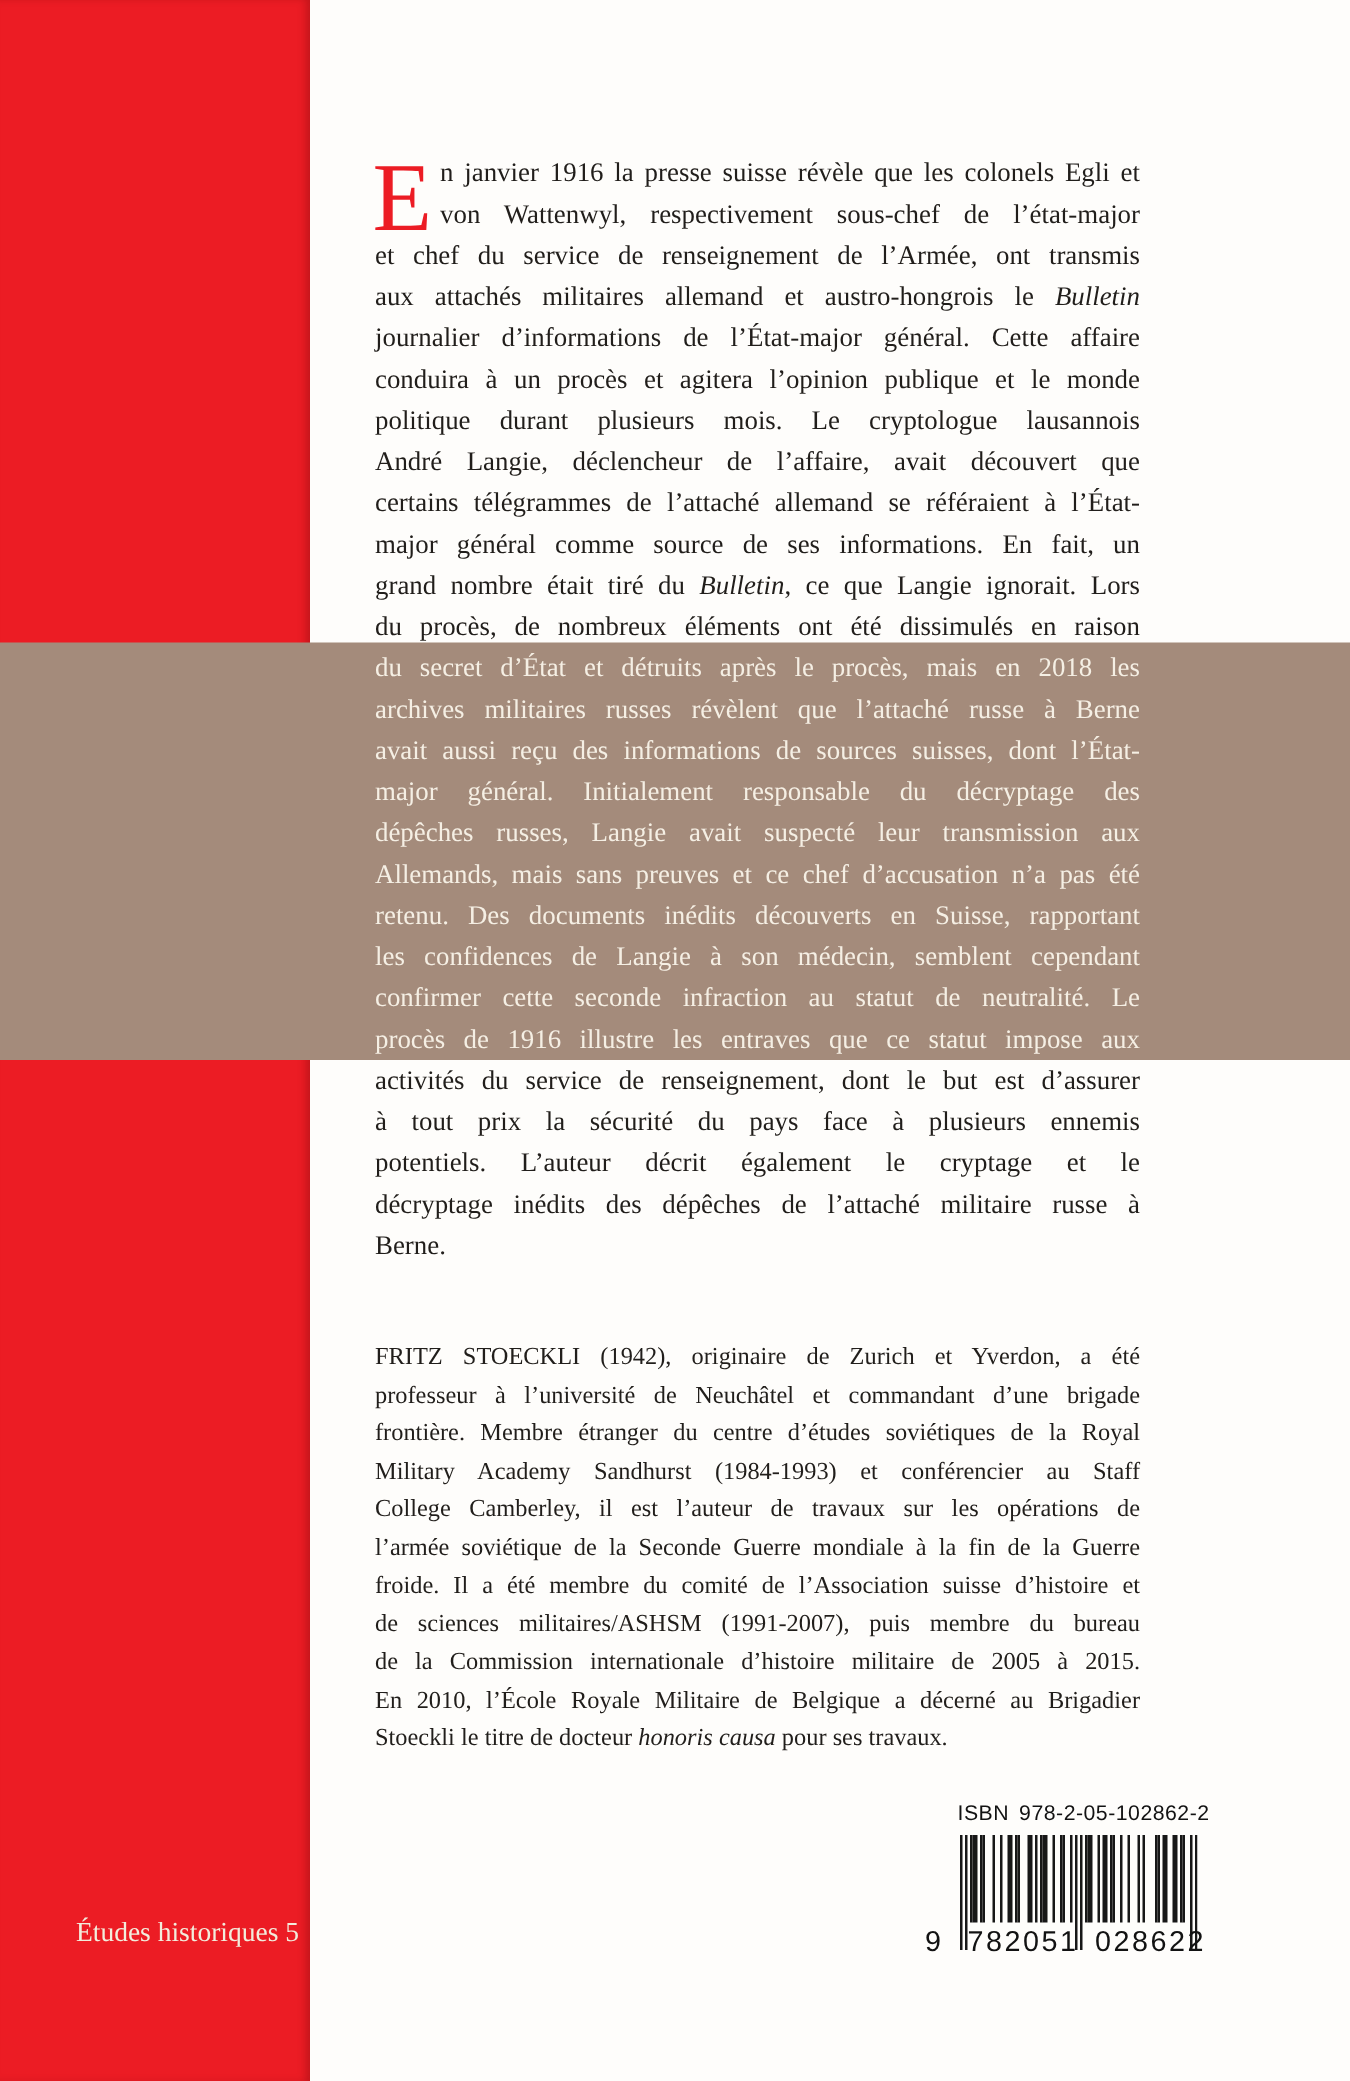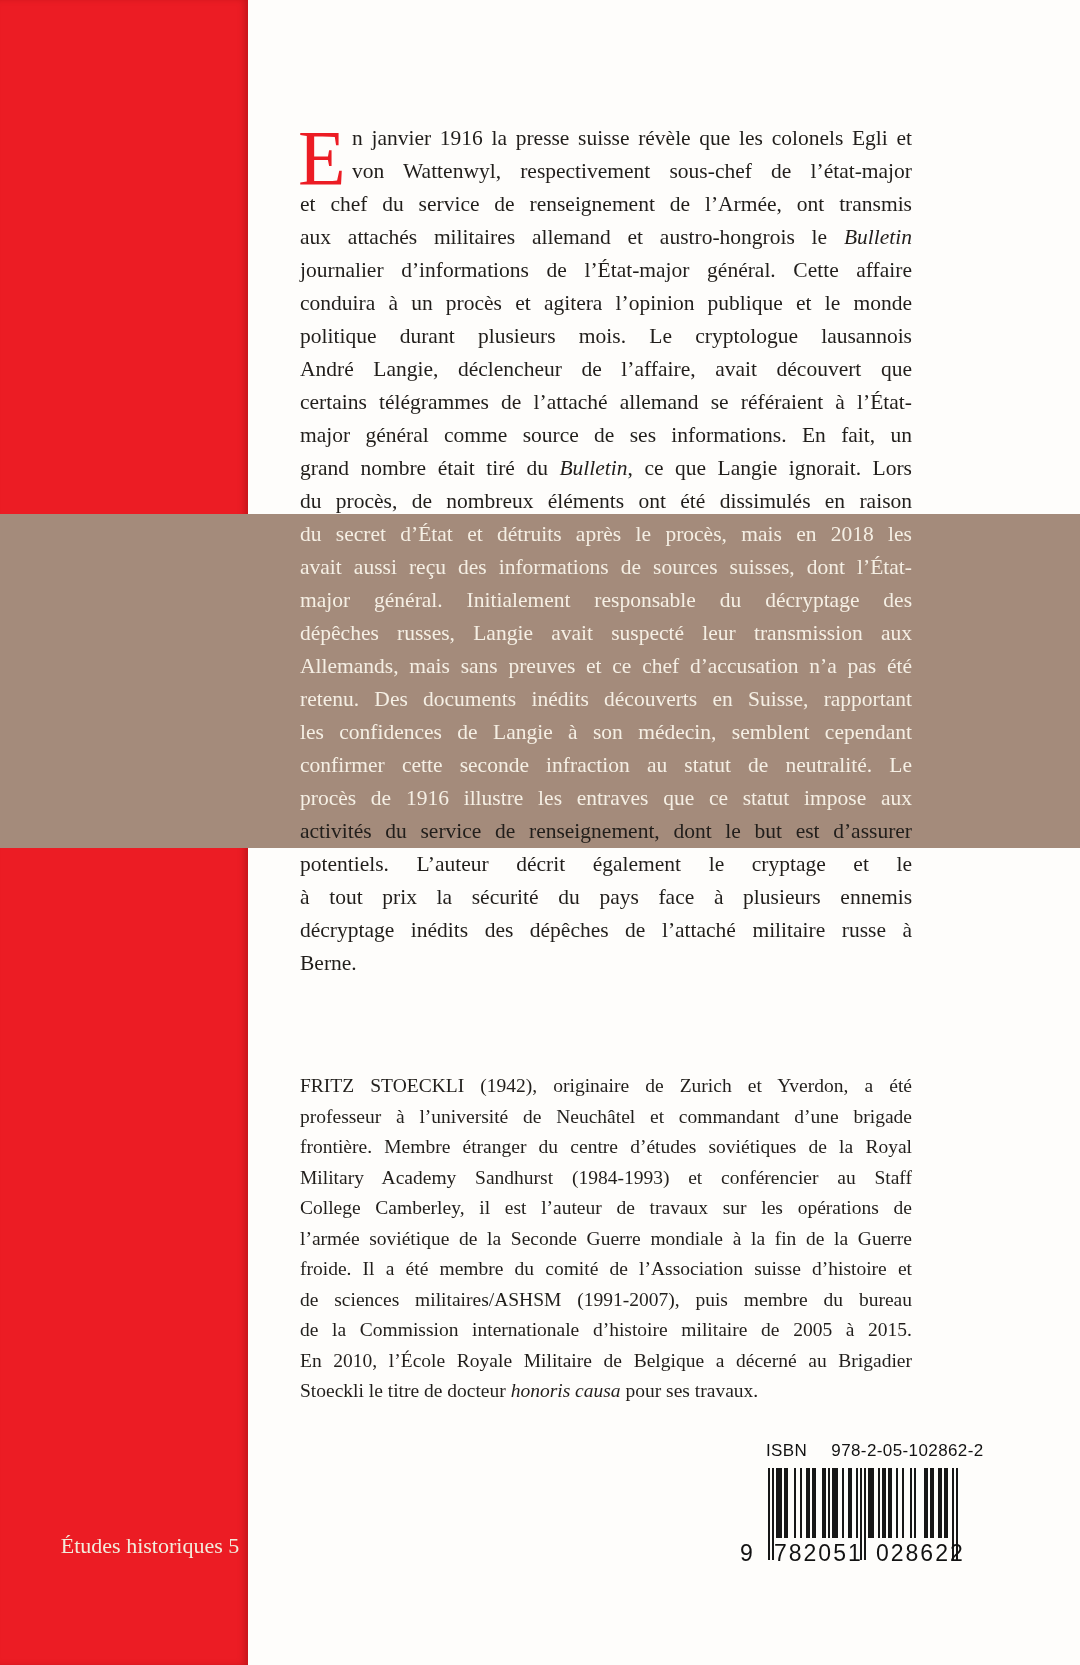--- a/index.html
+++ b/index.html
@@ -31,21 +31,21 @@
   .credits {
     position:absolute; left:300px; top:1471px; width:360px;
     font-size:18px; line-height:28px; color:#211e1b; text-align:left;
   }
   .isbn-text {
     position:absolute; left:766px; top:1441px; width:194px;
     text-align:center; white-space:nowrap;
     font-family:"Liberation Sans", sans-serif; font-size:17px;
     letter-spacing:.4px; color:#121212;
   }
-  .isbn-text .num { margin-left:24px; }
+  .isbn-text .num { margin-left:8px; }
   .barcode { position:absolute; left:768px; top:1468px; width:190px; height:94px; }
   .bc-digit {
     position:absolute; top:1540px; font-family:"Liberation Sans", sans-serif;
     font-size:23px; color:#121212; background:transparent;
   }
   .bc-lead  { left:740px; width:24px; text-align:left; }
   .bc-left  { left:774px; width:84px; text-align:center; letter-spacing:2px; }
   .bc-right { left:876px; width:86px; text-align:center; letter-spacing:2px; }
   .series-label {
     position:absolute; left:0; top:1533px; width:288px; box-sizing:border-box;
@@ -69,31 +69,32 @@
       <div class="tline">aux attachés militaires allemand et austro-hongrois le <i>Bulletin</i></div>
       <div class="tline">journalier d’informations de l’État-major général. Cette affaire</div>
       <div class="tline">conduira à un procès et agitera l’opinion publique et le monde</div>
       <div class="tline">politique durant plusieurs mois. Le cryptologue lausannois</div>
       <div class="tline">André Langie, déclencheur de l’affaire, avait découvert que</div>
       <div class="tline">certains télégrammes de l’attaché allemand se référaient à l’État-</div>
       <div class="tline">major général comme source de ses informations. En fait, un</div>
       <div class="tline">grand nombre était tiré du <i>Bulletin</i>, ce que Langie ignorait. Lors</div>
       <div class="tline">du procès, de nombreux éléments ont été dissimulés en raison</div>
       <div class="tline on-band">du secret d’État et détruits après le procès, mais en 2018 les</div>
+      <div class="tline on-band">archives militaires russes révèlent que l’attaché russe à Berne</div>
       <div class="tline on-band">avait aussi reçu des informations de sources suisses, dont l’État-</div>
       <div class="tline on-band">major général. Initialement responsable du décryptage des</div>
       <div class="tline on-band">dépêches russes, Langie avait suspecté leur transmission aux</div>
       <div class="tline on-band">Allemands, mais sans preuves et ce chef d’accusation n’a pas été</div>
       <div class="tline on-band">retenu. Des documents inédits découverts en Suisse, rapportant</div>
       <div class="tline on-band">les confidences de Langie à son médecin, semblent cependant</div>
       <div class="tline on-band">confirmer cette seconde infraction au statut de neutralité. Le</div>
       <div class="tline on-band">procès de 1916 illustre les entraves que ce statut impose aux</div>
       <div class="tline">activités du service de renseignement, dont le but est d’assurer</div>
+      <div class="tline">à tout prix la sécurité du pays face à plusieurs ennemis</div>
       <div class="tline">potentiels. L’auteur décrit également le cryptage et le</div>
-      <div class="tline">à tout prix la sécurité du pays face à plusieurs ennemis</div>
       <div class="tline">décryptage inédits des dépêches de l’attaché militaire russe à</div>
       <div class="tline no-just">Berne.</div>
     </div>
 
   <div class="text-col bio" id="bio">
       <div class="tline">FRITZ STOECKLI (1942), originaire de Zurich et Yverdon, a été</div>
       <div class="tline">professeur à l’université de Neuchâtel et commandant d’une brigade</div>
       <div class="tline">frontière. Membre étranger du centre d’études soviétiques de la Royal</div>
       <div class="tline">Military Academy Sandhurst (1984-1993) et conférencier au Staff</div>
       <div class="tline">College Camberley, il est l’auteur de travaux sur les opérations de</div>

